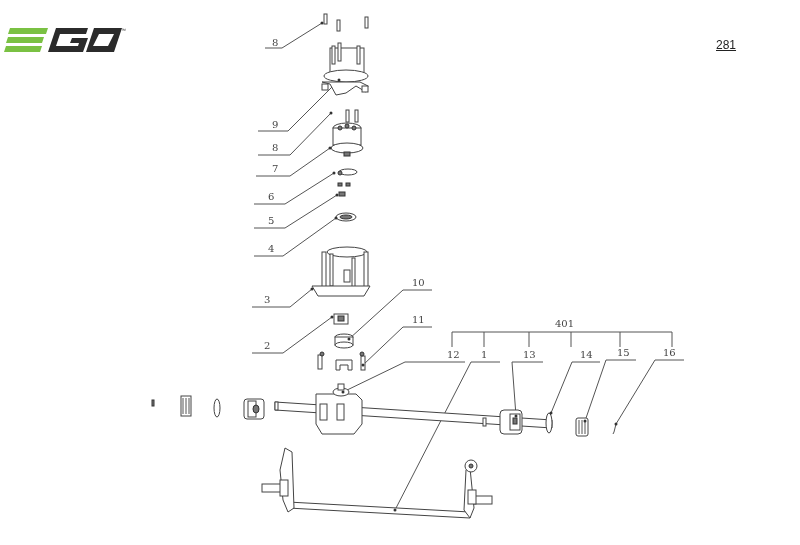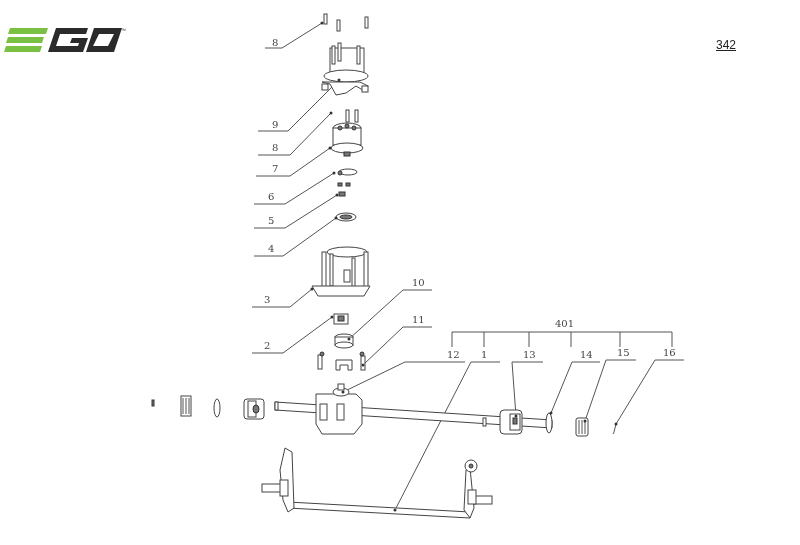--- a/index.html
+++ b/index.html
@@ -22,21 +22,21 @@
     <polygon points="4,11 40,11 38,17 2,17" fill="#7ac143"></polygon>
     <polygon points="2,20 38,20 36,26 0,26" fill="#7ac143"></polygon>
 
     <path d="M52,2 H84 L82,8 H56 L52,20 H74 L75,17 H66 L68,12 H84 L79,26 H44 Z" fill="#2b2b2b"></path>
 
     <path d="M90,2 H118 L110,26 H82 Z M95,8 L89,20 H104 L110,8 Z" fill="#2b2b2b" fill-rule="evenodd"></path>
     <text x="117" y="6" font-size="5" fill="#2b2b2b" font-family="Liberation Sans, sans-serif">™</text>
   </svg>
 </div>
 
-<div class="page-num">342</div>
+<div class="page-num">281</div>
 
 <svg class="diagram" width="800" height="545" viewBox="0 0 800 545">
 
   <g>
     <line class="ln" x1="265" y1="48" x2="282" y2="48"></line>
     <line class="ln" x1="282" y1="48" x2="322" y2="23"></line>
     <text class="lbl" x="272" y="46">8</text>
   </g>
   <g>
     <line class="ln" x1="258" y1="131" x2="288" y2="131"></line>

